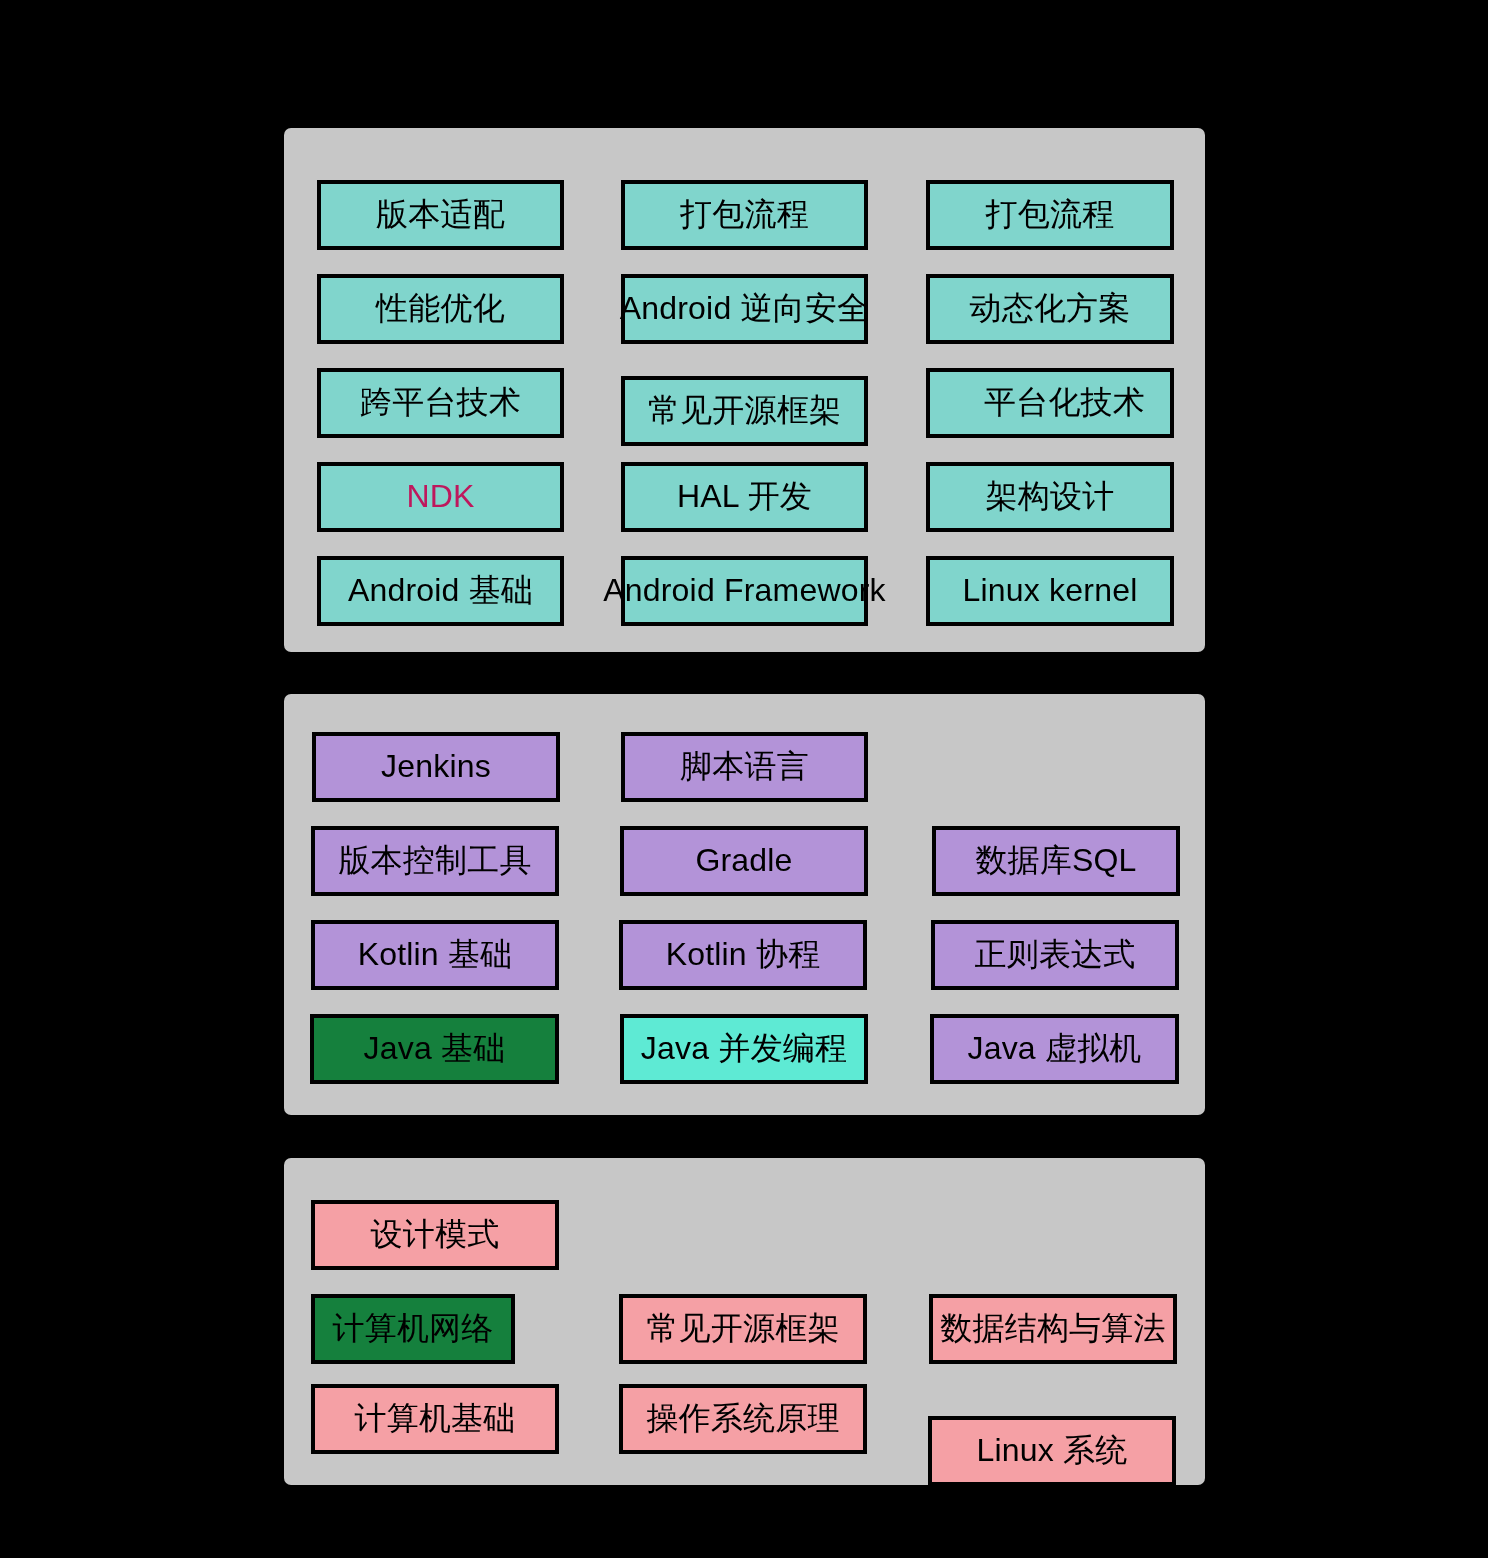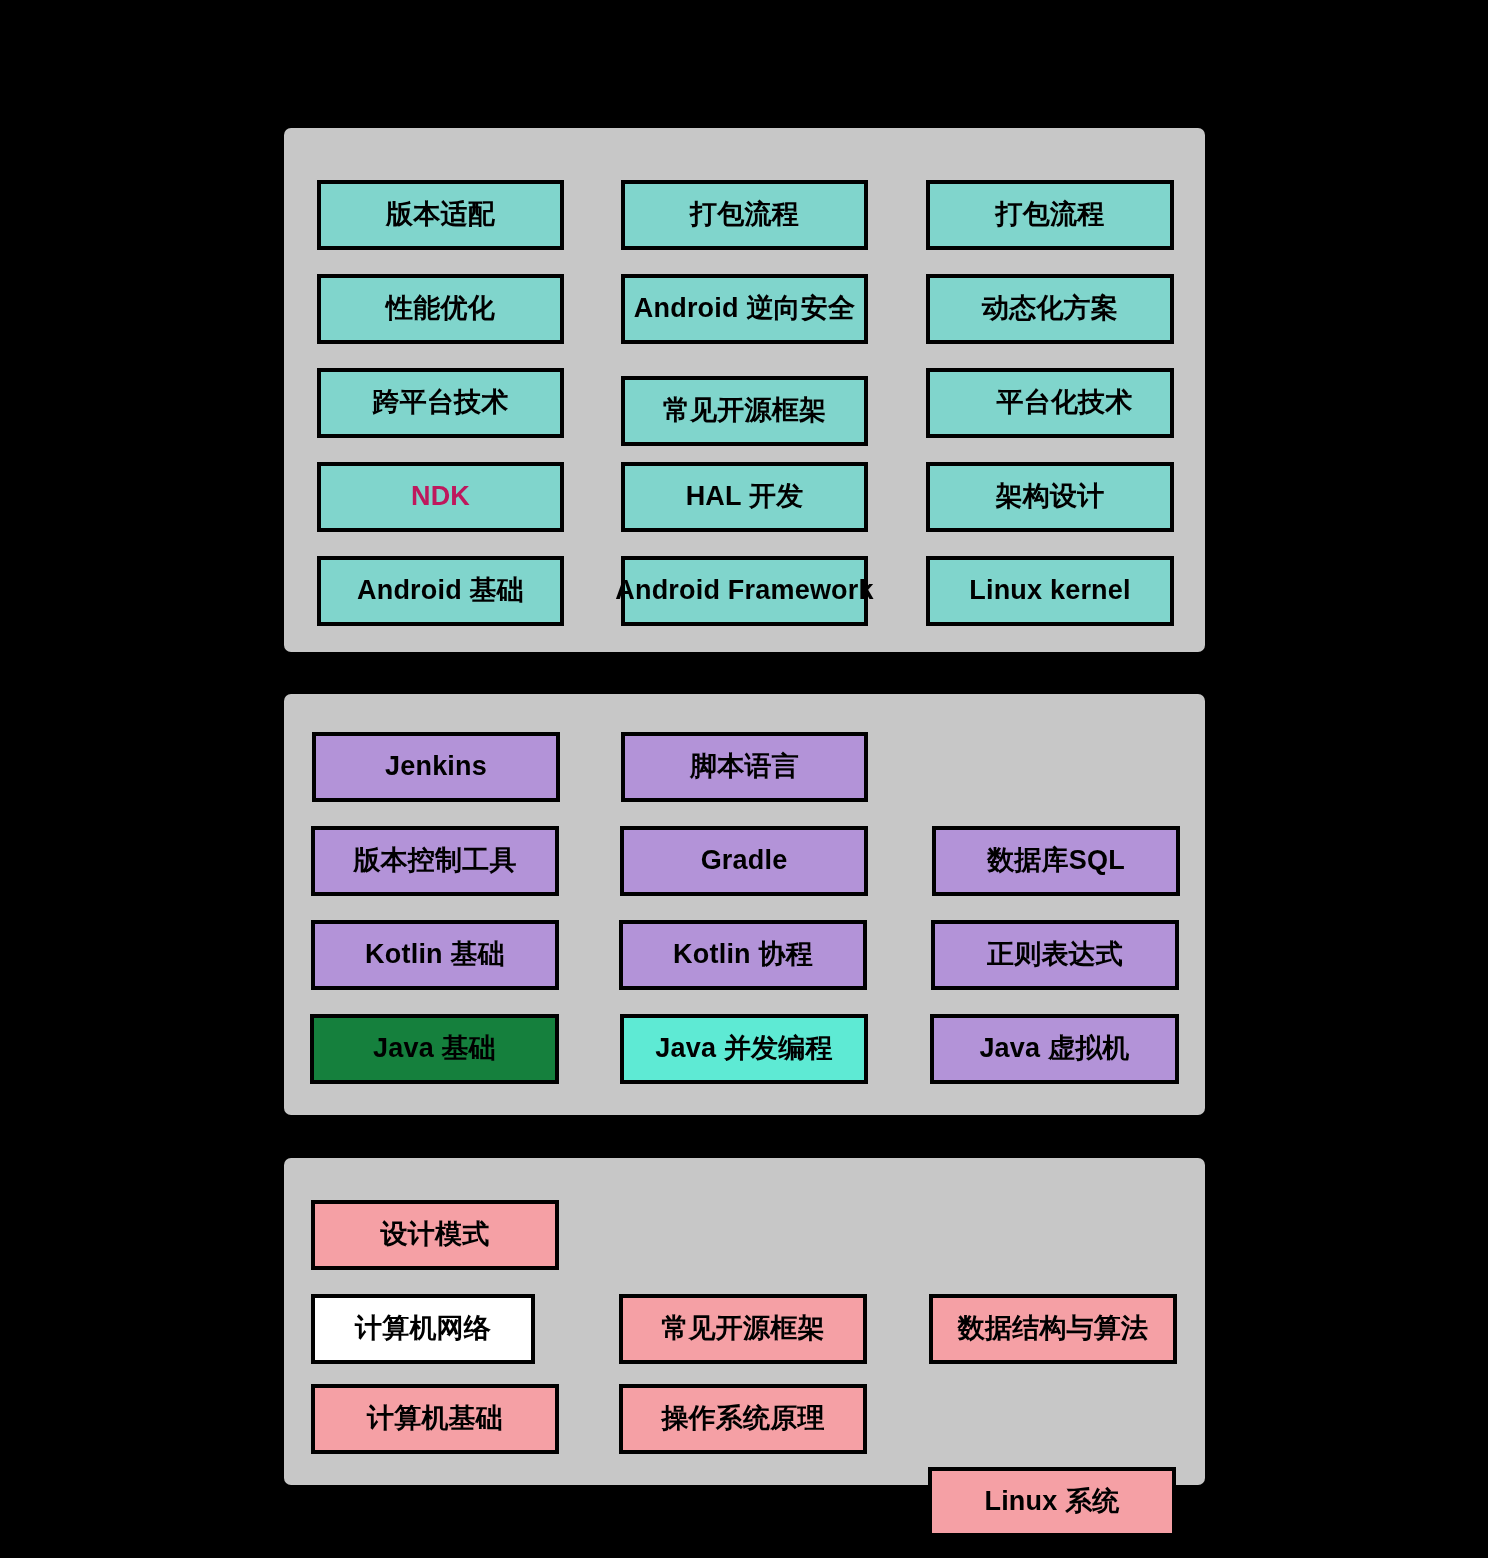--- a/index.html
+++ b/index.html
@@ -22,26 +22,25 @@
     box-sizing: border-box;
   }
   .node {
     position: absolute;
     box-sizing: border-box;
     border: 4px solid #000000;
     display: flex;
     align-items: center;
     justify-content: center;
     color: #000000;
-    font-size: 27px;
+    font-size: 32px;
     line-height: 1.1;
     letter-spacing: 0.2px;
     white-space: nowrap;
     text-align: center;
-    font-weight: bold;
   }
   .fill-teal   { background: #80d5cc; }
   .fill-purple { background: #b393d8; }
   .fill-pink   { background: #f5a0a5; }
 </style>
 </head>
 <body>
 
 <div id="canvas">
     <div class="panel" style="left: 284px; top: 128px; width: 921px; height: 524px; background: rgb(199, 199, 199);"></div>
@@ -67,19 +66,19 @@
     <div class="node fill-purple" style="left: 620px; top: 826px; width: 248px; height: 70px; background: rgb(179, 147, 216); border-color: rgb(0, 0, 0); color: rgb(0, 0, 0);">Gradle</div>
     <div class="node fill-purple" style="left: 932px; top: 826px; width: 248px; height: 70px; background: rgb(179, 147, 216); border-color: rgb(0, 0, 0); color: rgb(0, 0, 0);">数据库SQL</div>
     <div class="node fill-purple" style="left: 311px; top: 920px; width: 248px; height: 70px; background: rgb(179, 147, 216); border-color: rgb(0, 0, 0); color: rgb(0, 0, 0);">Kotlin 基础</div>
     <div class="node fill-purple" style="left: 619px; top: 920px; width: 248px; height: 70px; background: rgb(179, 147, 216); border-color: rgb(0, 0, 0); color: rgb(0, 0, 0);">Kotlin 协程</div>
     <div class="node fill-purple" style="left: 931px; top: 920px; width: 248px; height: 70px; background: rgb(179, 147, 216); border-color: rgb(0, 0, 0); color: rgb(0, 0, 0);">正则表达式</div>
     <div class="node fill-purple" style="left: 310px; top: 1014px; width: 249px; height: 70px; background: #15803d; border-color: rgb(0, 0, 0); color: rgb(0, 0, 0);">Java 基础</div>
     <div class="node fill-purple" style="left: 620px; top: 1014px; width: 248px; height: 70px; background: #5eead4; border-color: rgb(0, 0, 0); color: rgb(0, 0, 0);">Java 并发编程</div>
     <div class="node fill-purple" style="left: 930px; top: 1014px; width: 249px; height: 70px; background: rgb(179, 147, 216); border-color: rgb(0, 0, 0); color: rgb(0, 0, 0);">Java 虚拟机</div>
     <div class="panel" style="left: 284px; top: 1158px; width: 921px; height: 327px; background: rgb(199, 199, 199);"></div>
     <div class="node fill-pink" style="left: 311px; top: 1200px; width: 248px; height: 70px; background: rgb(245, 160, 165); border-color: rgb(0, 0, 0); color: rgb(0, 0, 0);">设计模式</div>
-    <div class="node fill-pink" style="left: 311px; top: 1294px; width: 224px; height: 70px; background: #ffffff; border-color: rgb(0, 0, 0); color: rgb(0, 0, 0);">计算机网络</div>
+    <div class="node fill-pink" style="left: 311px; top: 1294px; width: 204px; height: 70px; background: #15803d; border-color: rgb(0, 0, 0); color: rgb(0, 0, 0);">计算机网络</div>
     <div class="node fill-pink" style="left: 619px; top: 1294px; width: 248px; height: 70px; background: rgb(245, 160, 165); border-color: rgb(0, 0, 0); color: rgb(0, 0, 0);">常见开源框架</div>
     <div class="node fill-pink" style="left: 929px; top: 1294px; width: 248px; height: 70px; background: rgb(245, 160, 165); border-color: rgb(0, 0, 0); color: rgb(0, 0, 0);">数据结构与算法</div>
     <div class="node fill-pink" style="left: 311px; top: 1384px; width: 248px; height: 70px; background: rgb(245, 160, 165); border-color: rgb(0, 0, 0); color: rgb(0, 0, 0);">计算机基础</div>
     <div class="node fill-pink" style="left: 619px; top: 1384px; width: 248px; height: 70px; background: rgb(245, 160, 165); border-color: rgb(0, 0, 0); color: rgb(0, 0, 0);">操作系统原理</div>
-    <div class="node fill-pink" style="left: 928px; top: 1467px; width: 248px; height: 70px; background: rgb(245, 160, 165); border-color: rgb(0, 0, 0); color: rgb(0, 0, 0);">Linux 系统</div>
+    <div class="node fill-pink" style="left: 928px; top: 1416px; width: 248px; height: 70px; background: rgb(245, 160, 165); border-color: rgb(0, 0, 0); color: rgb(0, 0, 0);">Linux 系统</div>
   </div>
 
 </body></html>

